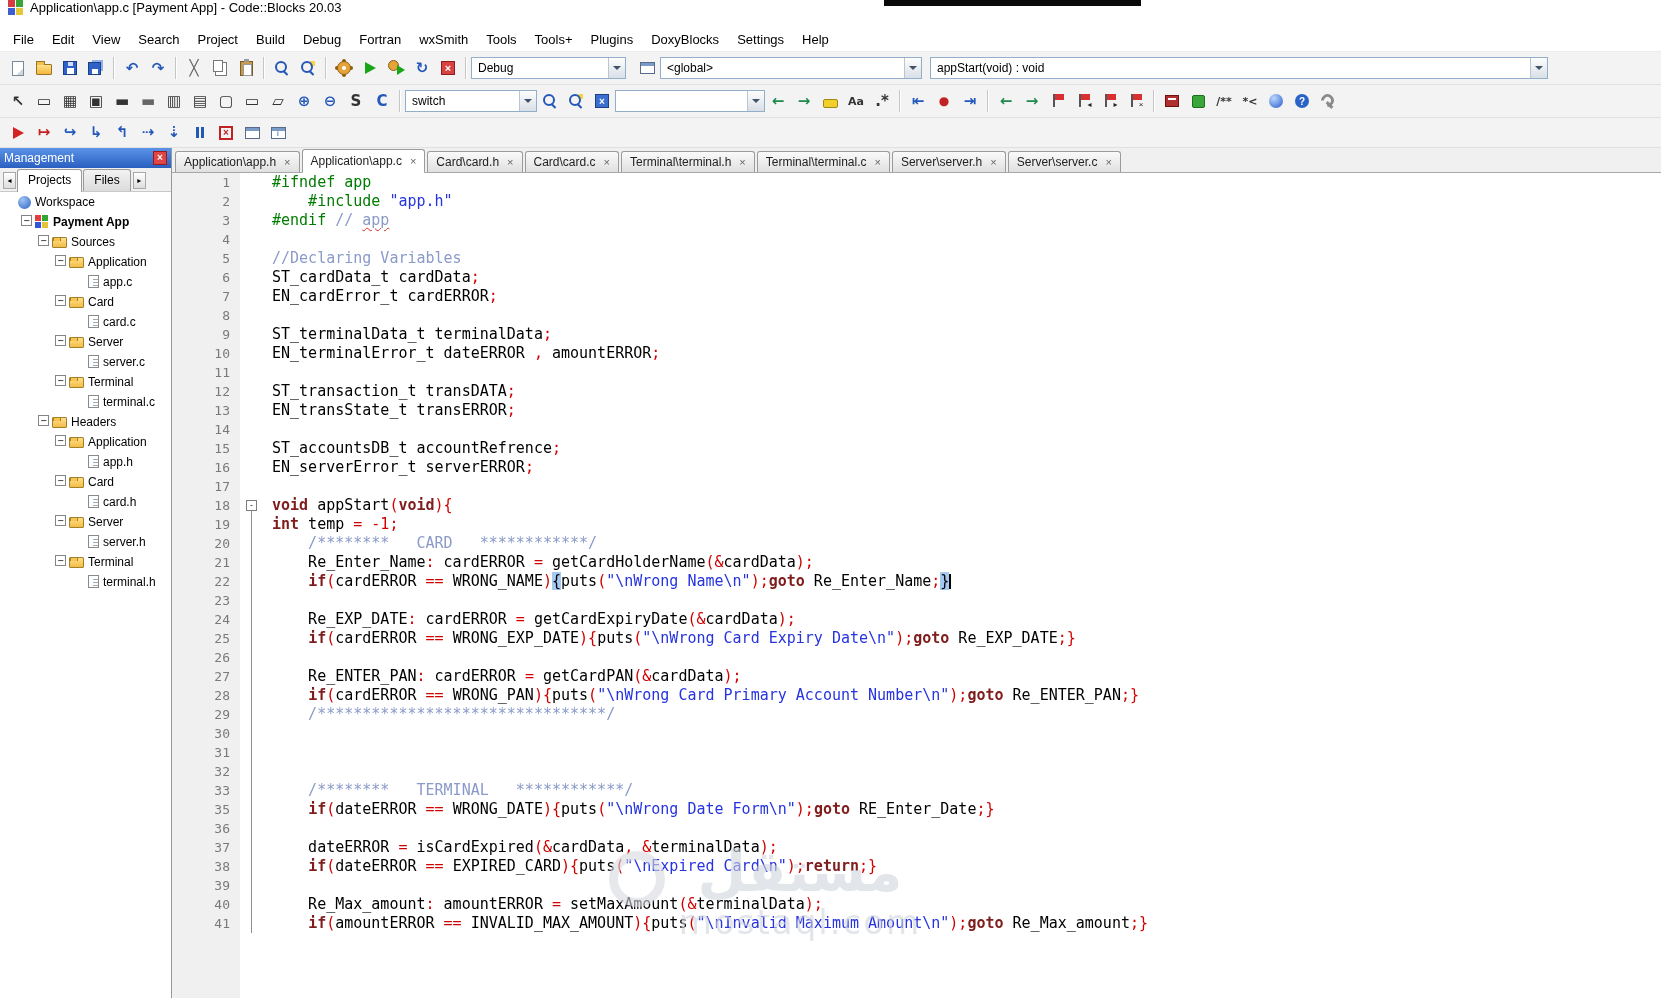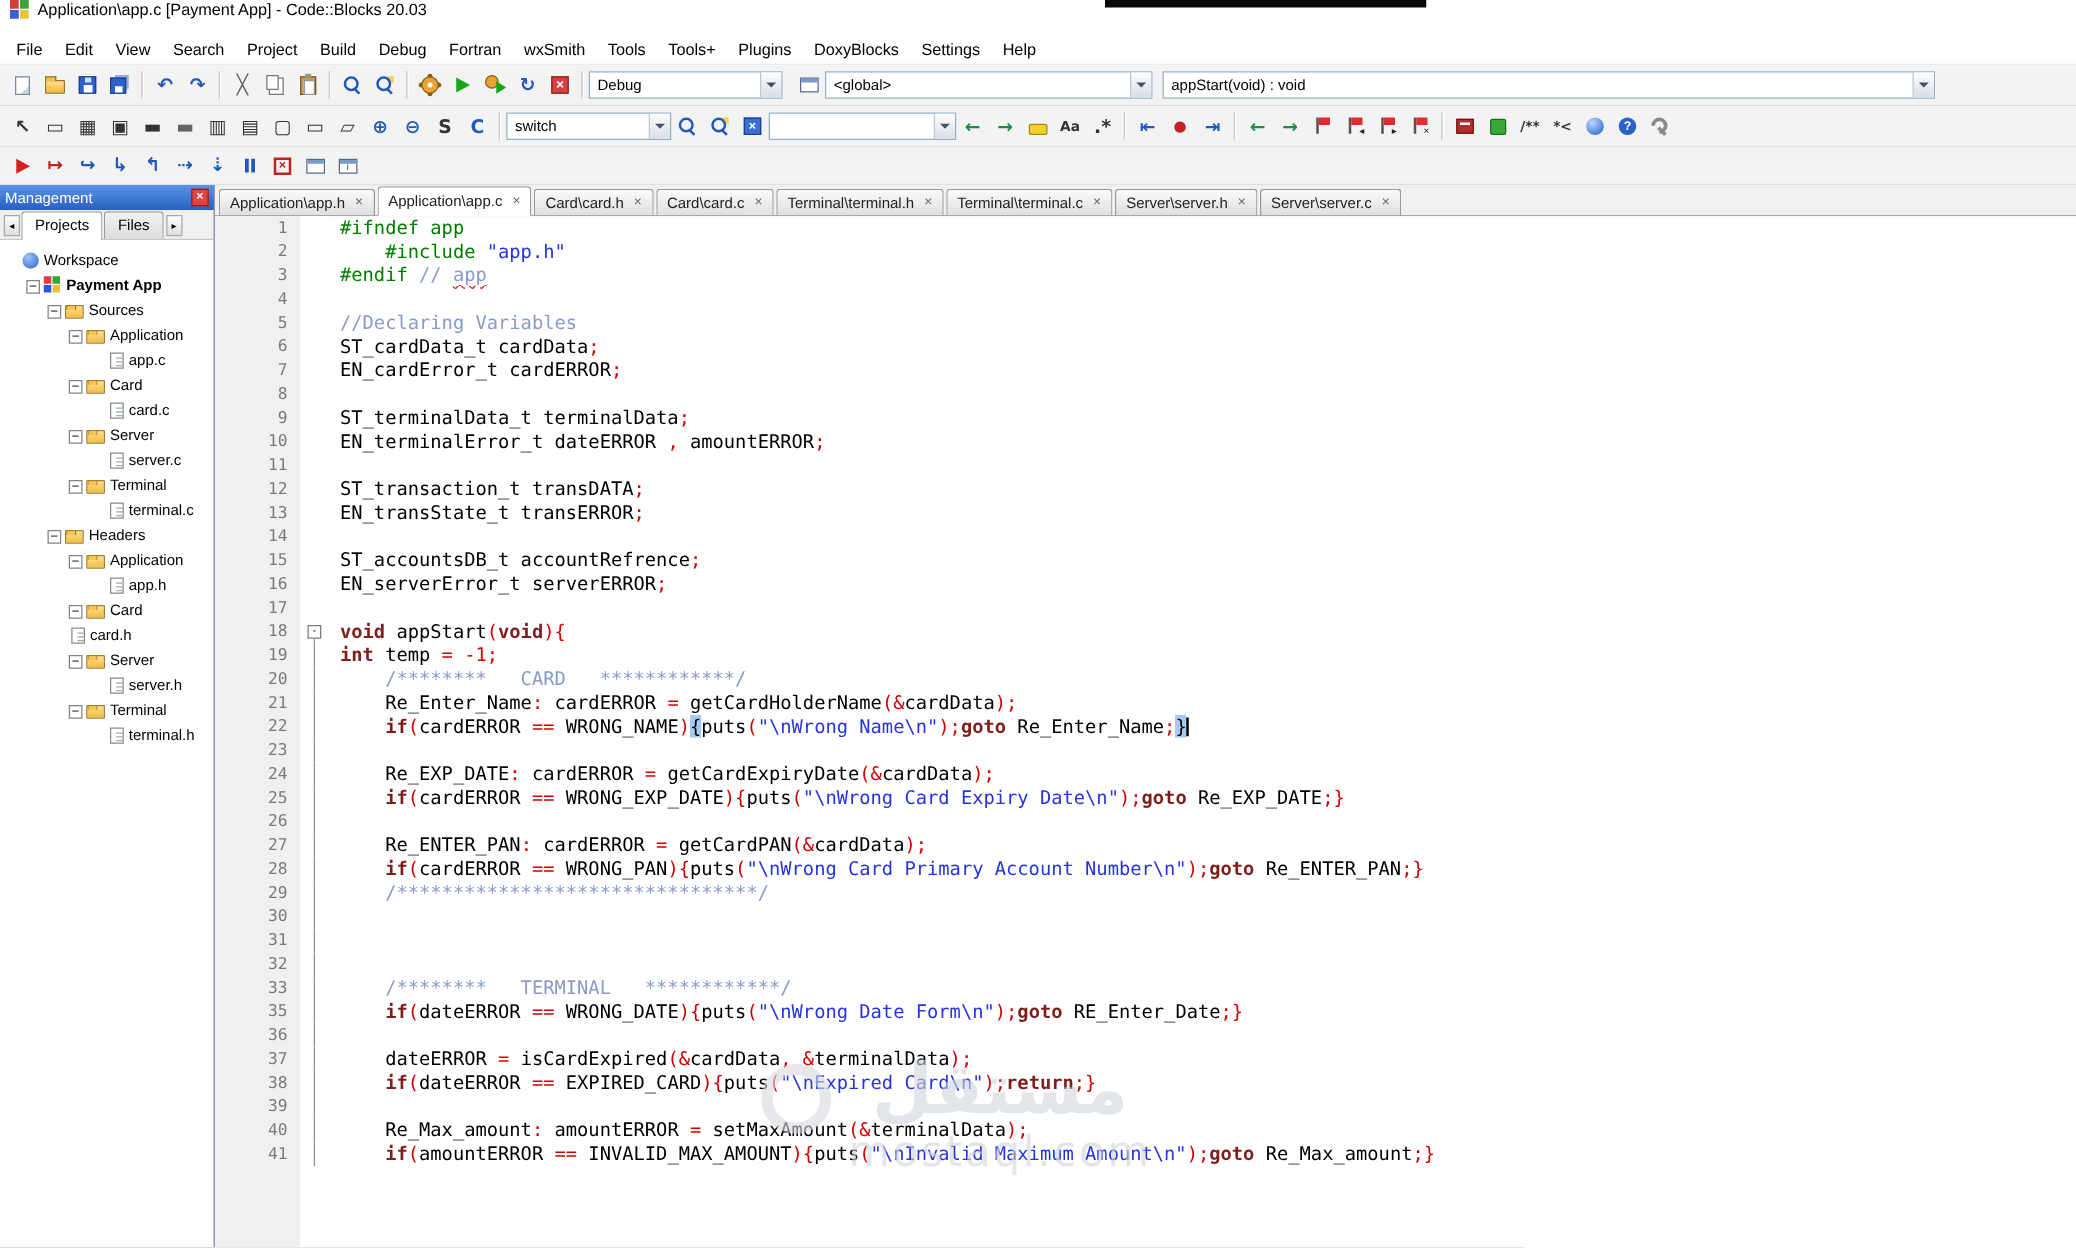--- a/index.html
+++ b/index.html
@@ -76,32 +76,32 @@
   .ic-book::after{content:'';position:absolute;left:2px;top:2px;right:2px;height:2px;background:#fff}
   .ic-greenbox{width:13px;height:13px;background:#3aa53a;border:1px solid #1a701a;border-radius:2px}
   .ic-orb{width:14px;height:14px;border-radius:50%;background:radial-gradient(circle at 35% 30%,#bcd8ff,#2458c8)}
   .ic-help{width:14px;height:14px;border-radius:50%;background:#2a62c8;color:#fff;font-size:10px;font-weight:bold;display:flex;align-items:center;justify-content:center}
   .ic-wrench{width:16px;height:16px;position:relative}
   .ic-wrench::before{content:'';position:absolute;left:1px;top:1px;width:7px;height:7px;border:3px solid #8a8a8a;border-radius:50%;border-bottom-color:transparent;transform:rotate(45deg)}
   .ic-wrench::after{content:'';position:absolute;left:8px;top:8px;width:3px;height:8px;background:#8a8a8a;transform:rotate(-45deg)}
 
   
   .main{display:flex;height:850px}
-  .mgmt{flex:none;width:172px;border-right:1px solid #989898;display:flex;flex-direction:column;background:#3b82f6;overflow:hidden}
+  .mgmt{flex:none;width:172px;border-right:1px solid #989898;display:flex;flex-direction:column;background:#f0abfc;overflow:hidden}
   .mgmt-h{flex:none;height:20px;background:linear-gradient(#5a93e8,#2a5fc0);display:flex;align-items:center;padding:0 4px;color:#fff;font-size:12px}
   .mgmt-close{margin-left:auto;width:14px;height:14px;background:#e04545;border:1px solid #9a1a1a;color:#fff;font-size:10px;font-weight:bold;text-align:center;line-height:12px}
   .mgmt-close::after{content:'\00d7'}
   .mtabs{flex:none;height:24px;background:#f0f0f0;border-bottom:1px solid #c8c8c8;display:flex;align-items:flex-end;padding:0 2px}
   .mscroll{flex:none;width:13px;height:17px;border:1px solid #a8a8a8;background:linear-gradient(#fff,#ddd);font-size:8px;display:flex;align-items:center;justify-content:center;margin:0 1px 2px;font-family:"DejaVu Sans",sans-serif}
   .mscroll.left::after{content:'\25C2'}
   .mscroll.right::after{content:'\25B8'}
   .mtab{padding:3px 10px 4px;font-size:12px;border:1px solid #9a9a9a;border-bottom:none;background:linear-gradient(#f2f2f2,#dcdcdc);border-radius:3px 3px 0 0;margin-right:1px;white-space:nowrap}
   .mtab.active{background:#fff;margin-bottom:-1px;padding-bottom:5px}
   .tree{flex:1;background:#fff;overflow:hidden;padding-top:3px;font-size:12px}
-  .trow{display:flex;align-items:flex-end;height:20px;white-space:nowrap}
+  .trow{display:flex;align-items:flex-start;height:20px;white-space:nowrap}
   .trow.bold .tlabel{font-weight:bold}
   .twbox{flex:none;width:11px;height:11px;border:1px solid #848484;background:#fff;font-size:10px;line-height:9px;text-align:center;color:#222;margin-right:3px;font-family:"DejaVu Sans Mono",monospace}
   .twspace{flex:none;width:14px}
   .ti{flex:none;width:16px;height:14px;margin-right:4px;position:relative;display:inline-block}
   .ti-workspace{width:13px;height:13px;border-radius:50%;background:radial-gradient(circle at 35% 30%,#9fc4f5,#2a62c4);margin-top:1px}
   .ti-project{width:14px;height:14px;background:
     linear-gradient(#e23d3d,#e23d3d) 0 0/6px 6px no-repeat,
     linear-gradient(#33a533,#33a533) 7px 0/6px 6px no-repeat,
     linear-gradient(#3356d9,#3356d9) 0 7px/6px 6px no-repeat,
     linear-gradient(#e8c23a,#e8c23a) 7px 7px/6px 6px no-repeat}
@@ -517,21 +517,21 @@
           <div class="trow" style="padding-left: 72px;">
             <span class="twspace"></span>
             <span class="ti ti-file"></span>
             <span class="tlabel">app.h</span>
           </div>
           <div class="trow" style="padding-left: 55px;">
             <span class="twbox">−</span>
             <span class="ti ti-folder"></span>
             <span class="tlabel">Card</span>
           </div>
-          <div class="trow" style="padding-left: 41px;">
+          <div class="trow" style="padding-left: 72px;">
             <span class="twspace"></span>
             <span class="ti ti-file"></span>
             <span class="tlabel">card.h</span>
           </div>
           <div class="trow" style="padding-left: 55px;">
             <span class="twbox">−</span>
             <span class="ti ti-folder"></span>
             <span class="tlabel">Server</span>
           </div>
           <div class="trow" style="padding-left: 72px;">

